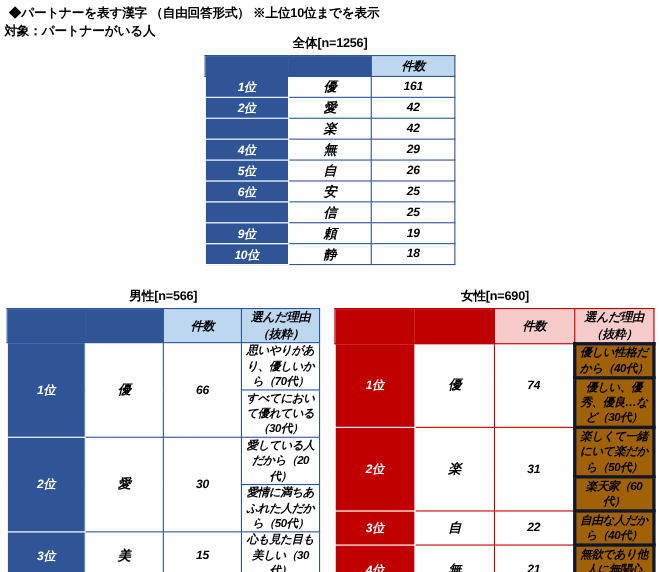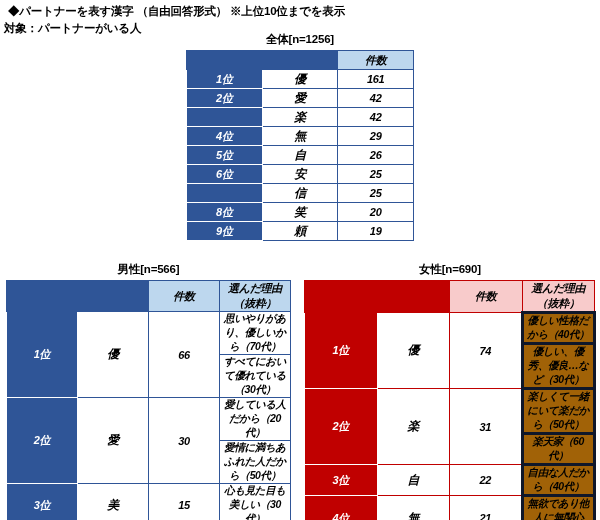--- a/index.html
+++ b/index.html
@@ -234,28 +234,28 @@
       <td class="rank">6位</td>
       <td class="kanji">安</td>
       <td class="num">25</td>
     </tr>
     <tr>
       <td class="rank"></td>
       <td class="kanji">信</td>
       <td class="num">25</td>
     </tr>
     <tr>
-      <td class="rank">8位</td>
-      <td class="kanji">笑</td>
-      <td class="num">20</td>
-    </tr>
-    <tr>
       <td class="rank">9位</td>
       <td class="kanji">頼</td>
       <td class="num">19</td>
+    </tr>
+    <tr>
+      <td class="rank">10位</td>
+      <td class="kanji">静</td>
+      <td class="num">18</td>
     </tr>
   </tbody>
     </table>
 </div>
 
 <div id="male-block">
   <div class="sect-title left">男性[n=566]</div>
   <table id="male-table">
     <tbody>
         <tr>

